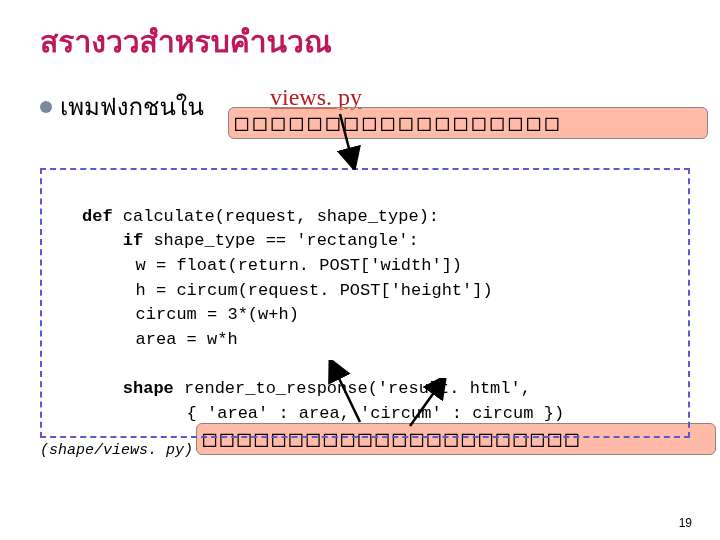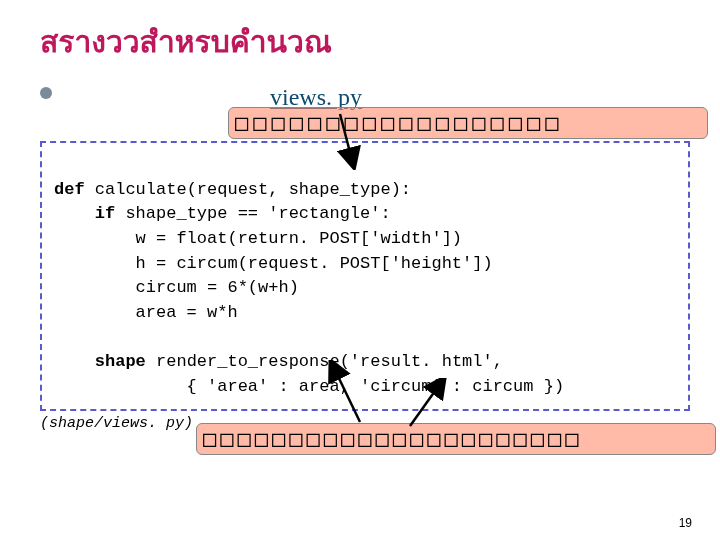--- a/index.html
+++ b/index.html
@@ -30,21 +30,21 @@
     border-radius: 50%;
     background: #7a8a9a;
     flex-shrink: 0;
   }
   .bullet-text {
     font-size: 24px;
     color: #000;
   }
   .views-label {
     font-size: 24px;
-    color: #0c4a6e;
+    color: #b91c1c;
     text-decoration: underline;
     position: absolute;
     left: 270px;
     top: 84px;
   }
   .highlight-box-1 {
     position: absolute;
     left: 228px;
     top: 107px;
     width: 480px;
@@ -59,21 +59,21 @@
     padding: 10px 12px;
     font-family: "Courier New", monospace;
     font-size: 17px;
     line-height: 1.45;
     color: #000;
     white-space: pre;
     position: relative;
     z-index: 2;
     background: transparent;
   }
-  .kw { font-weight: bold; }
+  .kw { font-weight: bold; margin-left: 28px; }
   .file-path {
     font-family: "Courier New", monospace;
     font-style: italic;
     font-size: 15px;
     margin: 4px 6px 0 0;
     color: #000;
   }
   .highlight-box-2 {
     position: absolute;
     left: 196px;
@@ -98,34 +98,35 @@
     z-index: 3;
   }
 </style>
 </head>
 <body>
 
 <div class="title">สรางววสำหรบคำนวณ</div>
 
 <div class="bullet-row">
   <div class="bullet"></div>
+  <div class="bullet-text">เพมฟงกชนใน</div>
 </div>
 
 <div class="views-label">views. py</div>
 
 <div class="highlight-box-1">
   <span style="font-family:monospace;font-size:22px;letter-spacing:5px;color:#000;padding-left:6px;line-height:30px;">□□□□□□□□□□□□□□□□□□</span>
 </div>
 
 <div class="code-box">
 <span class="kw">def</span><span> calculate(request, shape_type):</span>
 <span class="kw">    if</span><span> shape_type == 'rectangle':</span>
 <span>        w = float(return. POST['width'])</span>
 <span>        h = circum(request. POST['height'])</span>
-<span>        circum = 6*(w+h)</span>
+<span>        circum = 3*(w+h)</span>
 <span>        area = w*h</span>
 <span></span>
 <span class="kw">    shape</span><span> render_to_response('result. html',</span>
 <span>             { 'area' : area, 'circum' : circum })</span>
 </div>
 
 <div class="file-path">(shape/views. py)</div>
 
 <div class="highlight-box-2">
   <span style="font-family:monospace;font-size:22px;letter-spacing:4px;color:#000;padding-left:6px;line-height:30px;">□□□□□□□□□□□□□□□□□□□□□□</span>

